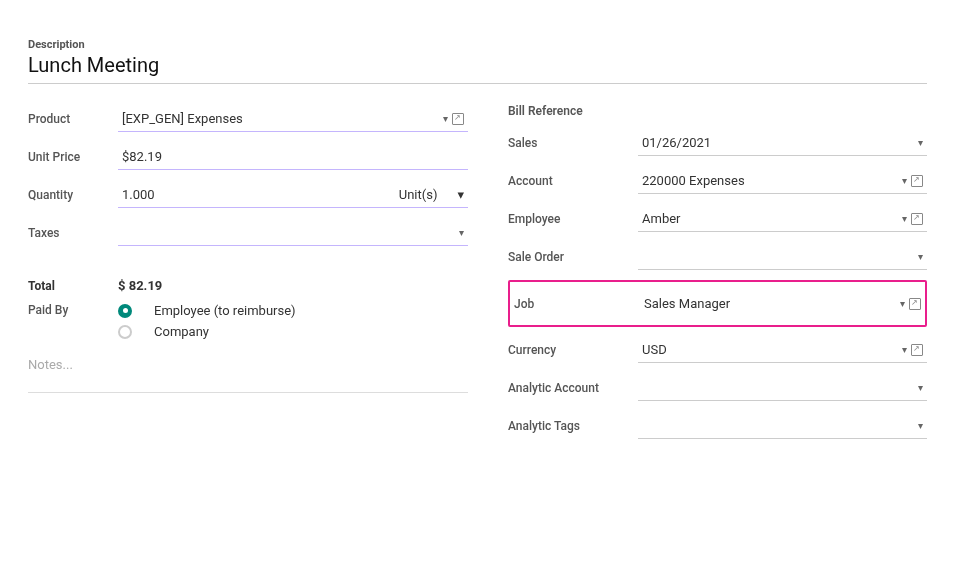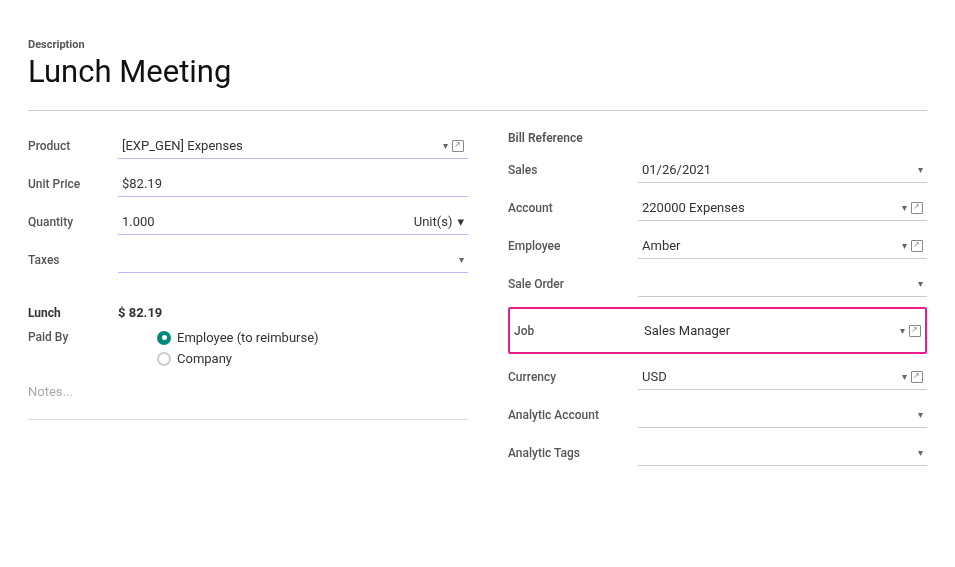--- a/index.html
+++ b/index.html
@@ -13,24 +13,24 @@
       min-height: 567px;
     }
     .description-label {
       font-size: 11px;
       font-weight: 700;
       color: #555;
       margin-bottom: 2px;
       margin-top: 18px;
     }
     .description-title {
-      font-size: 31px;
+      font-size: 20px;
       font-weight: 400;
       color: #111;
-      margin-bottom: 20px;
+      margin-bottom: 6px;
     }
     .title-divider {
       border: none;
       border-top: 1px solid #ccc;
       margin-bottom: 20px;
     }
     .main-content {
       display: flex;
       gap: 40px;
     }
@@ -67,21 +67,21 @@
       color: #333;
     }
     .field-value .dropdown-arrow {
       margin-left: auto;
       color: #666;
       font-size: 10px;
     }
     .unit-select {
       display: flex;
       align-items: center;
-      gap: 5px;
+      gap: 20px;
       margin-left: auto;
       color: #555;
       font-size: 12px;
     }
     .right-field-row {
       display: flex;
       align-items: center;
       margin-bottom: 8px;
       min-height: 30px;
     }
@@ -157,24 +157,23 @@
       width: 90px;
     }
     .paid-by-options {
       display: flex;
       flex-direction: column;
       gap: 6px;
     }
     .radio-option {
       display: flex;
       align-items: center;
-      gap: 6px;
-      font-size: 13px;
-      color: #333;
-      margin-left: 39px;
+      gap: 22px;
+      font-size: 13px;
+      color: #333;
     }
     .radio-circle {
       width: 14px;
       height: 14px;
       border-radius: 50%;
       border: 2px solid #ccc;
       display: flex;
       align-items: center;
       justify-content: center;
       flex-shrink: 0;
@@ -262,21 +261,21 @@
     <div class="field-row">
       <div class="field-label">Taxes</div>
       <div class="field-value">
         <span></span>
         <span class="dropdown-arrow">▾</span>
       </div>
     </div>
 
     <div class="bottom-section">
       <div class="total-row">
-        <div class="total-label">Lunch</div>
+        <div class="total-label">Total</div>
         <div class="total-value">$ 82.19</div>
       </div>
 
       <div class="paid-by-row">
         <div class="paid-by-label">Paid By</div>
         <div class="paid-by-options">
           <div class="radio-option">
             <div class="radio-circle active"></div>
             <span>Employee (to reimburse)</span>
           </div>

